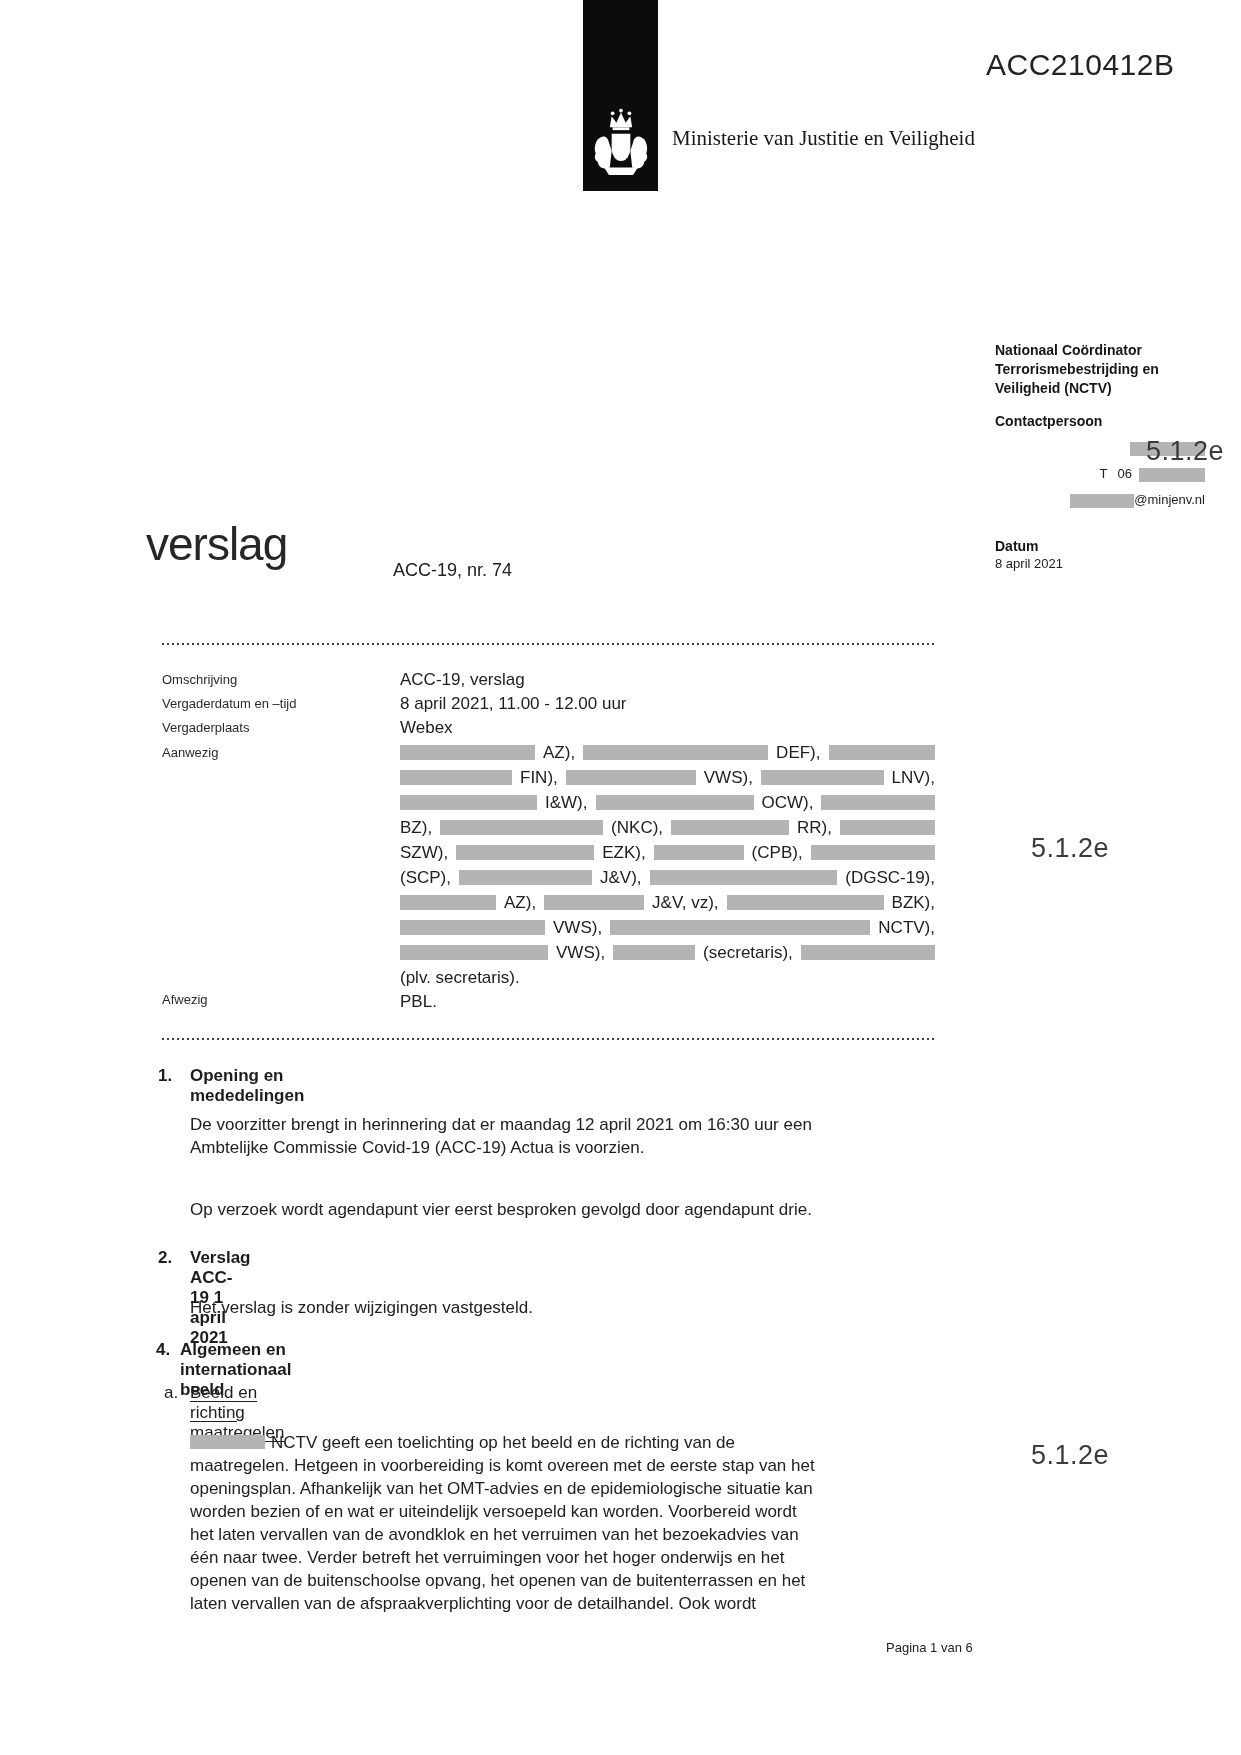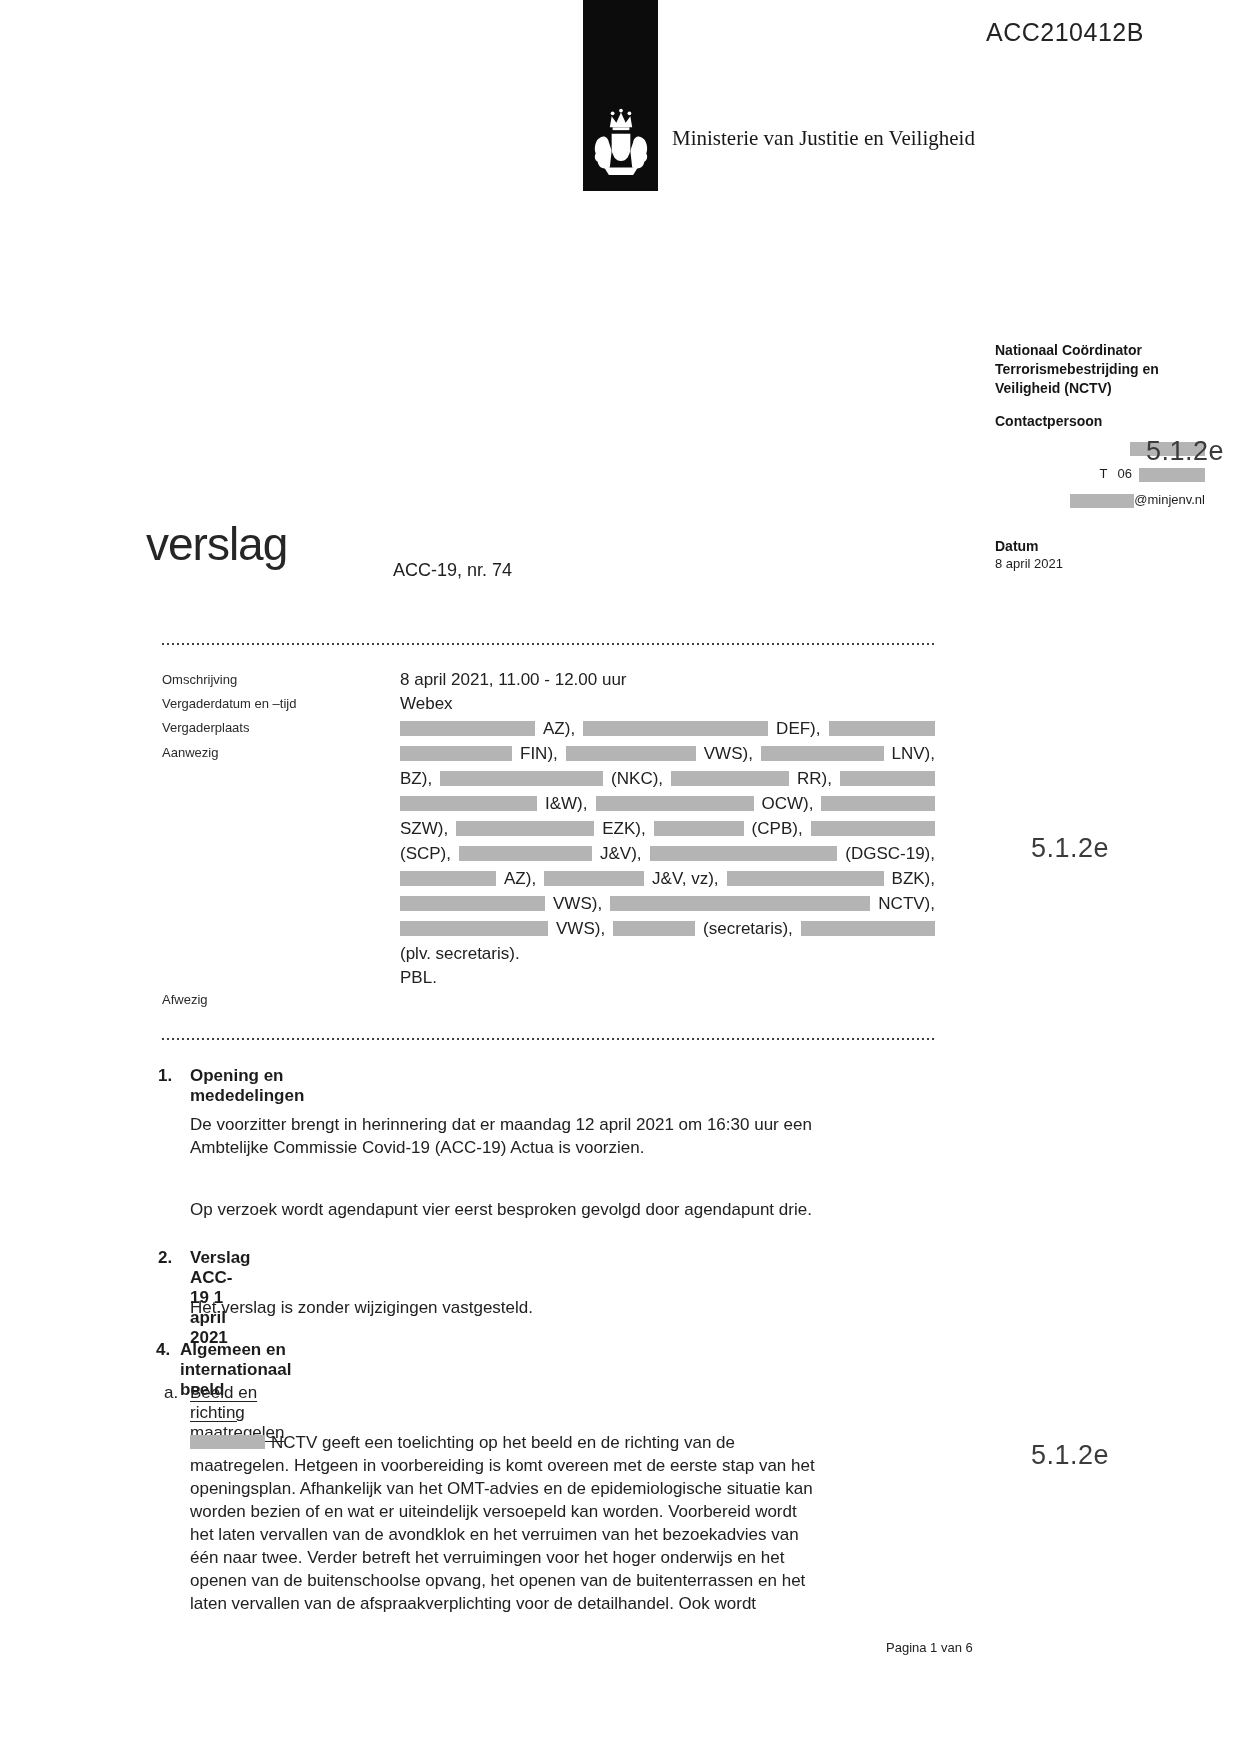--- a/index.html
+++ b/index.html
@@ -4,21 +4,21 @@
 <style>
   html,body{margin:0;padding:0;}
   body{
     width:1241px;height:1755px;position:relative;background:#ffffff;
     font-family:"Liberation Sans","DejaVu Sans",sans-serif;color:#212121;
     overflow:hidden;
   }
   .abs{position:absolute;}
 
   
-  .doc-ref{left:986px;top:18px;font-size:25px;color:#252223;letter-spacing:.5px;}
+  .doc-ref{left:986px;top:48px;font-size:30px;color:#252223;letter-spacing:.5px;}
   .ribbon{left:583px;top:0;width:75px;height:191px;background:#0c0c0c;}
   .ribbon svg{position:absolute;left:50%;bottom:6px;transform:translateX(-50%);}
   .ministry{left:672px;top:126px;font-family:"Liberation Serif","DejaVu Serif",serif;
     font-size:21px;color:#181818;}
 
   
   .sidebar{left:995px;top:341px;width:210px;font-size:13px;color:#1d1d1d;}
   .sb-bold{font-weight:bold;font-size:14px;line-height:19px;color:#161616;}
   .sb-contact{margin-top:14px;}
   .bar{display:inline-block;background:#b4b4b4;height:14px;vertical-align:middle;}
@@ -117,54 +117,55 @@
 
 <div class="abs rule rule1"></div>
 
 <div class="abs mlabel lab0">Omschrijving</div>
 <div class="abs mlabel lab1">Vergaderdatum en –tijd</div>
 <div class="abs mlabel lab2">Vergaderplaats</div>
 <div class="abs mlabel lab3">Aanwezig</div>
 <div class="abs mlabel lab4">Afwezig</div>
 
 <div class="abs mvalues">
+  <div class="mv-row">ACC-19, verslag</div>
   <div class="mv-row">8 april 2021, 11.00 - 12.00 uur</div>
   <div class="mv-row">Webex</div>
   <div>
       <div class="aw-line">
         <span class="redaction" style="width: 135px;"></span>
         <span class="aw-txt">AZ),</span>
         <span class="redaction" style="width: 185px;"></span>
         <span class="aw-txt">DEF),</span>
         <span class="redaction grow"></span>
       </div>
       <div class="aw-line">
         <span class="redaction" style="width: 112px;"></span>
         <span class="aw-txt">FIN),</span>
         <span class="redaction" style="width: 130px;"></span>
         <span class="aw-txt">VWS),</span>
         <span class="redaction grow"></span>
         <span class="aw-txt">LNV),</span>
+      </div>
+      <div class="aw-line">
+        <span class="redaction" style="width: 137px;"></span>
+        <span class="aw-txt">I&amp;W),</span>
+        <span class="redaction" style="width: 158px;"></span>
+        <span class="aw-txt">OCW),</span>
+        <span class="redaction grow"></span>
       </div>
       <div class="aw-line">
         <span class="aw-txt">BZ),</span>
         <span class="redaction" style="width: 163px;"></span>
         <span class="aw-txt">(NKC),</span>
         <span class="redaction" style="width: 118px;"></span>
         <span class="aw-txt">RR),</span>
         <span class="redaction grow"></span>
       </div>
       <div class="aw-line">
-        <span class="redaction" style="width: 137px;"></span>
-        <span class="aw-txt">I&amp;W),</span>
-        <span class="redaction" style="width: 158px;"></span>
-        <span class="aw-txt">OCW),</span>
-        <span class="redaction grow"></span>
-      </div>
-      <div class="aw-line">
         <span class="aw-txt">SZW),</span>
         <span class="redaction" style="width: 138px;"></span>
         <span class="aw-txt">EZK),</span>
         <span class="redaction" style="width: 90px;"></span>
         <span class="aw-txt">(CPB),</span>
         <span class="redaction grow"></span>
       </div>
       <div class="aw-line">
         <span class="aw-txt">(SCP),</span>
         <span class="redaction" style="width: 133px;"></span>

